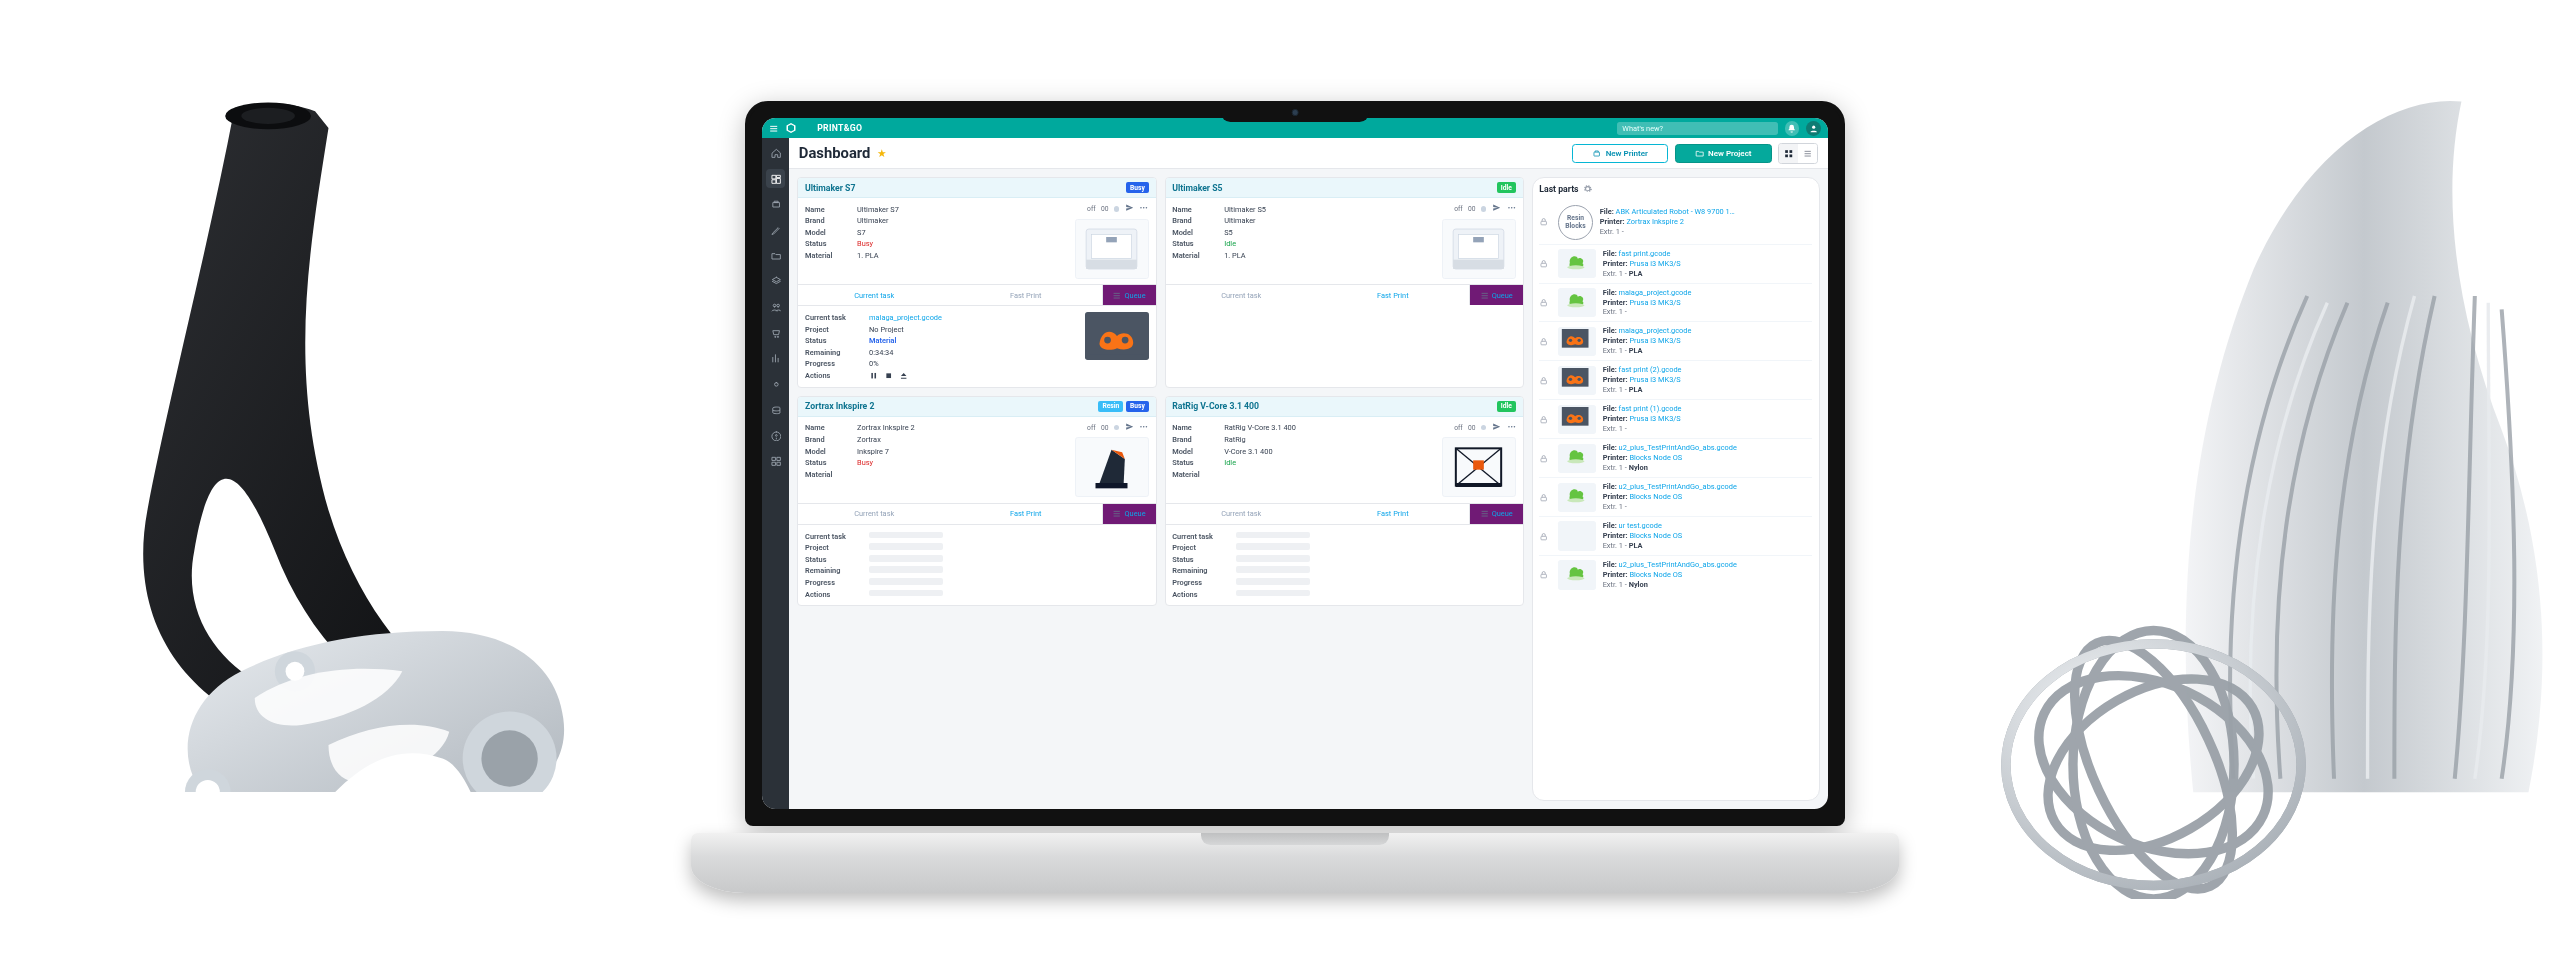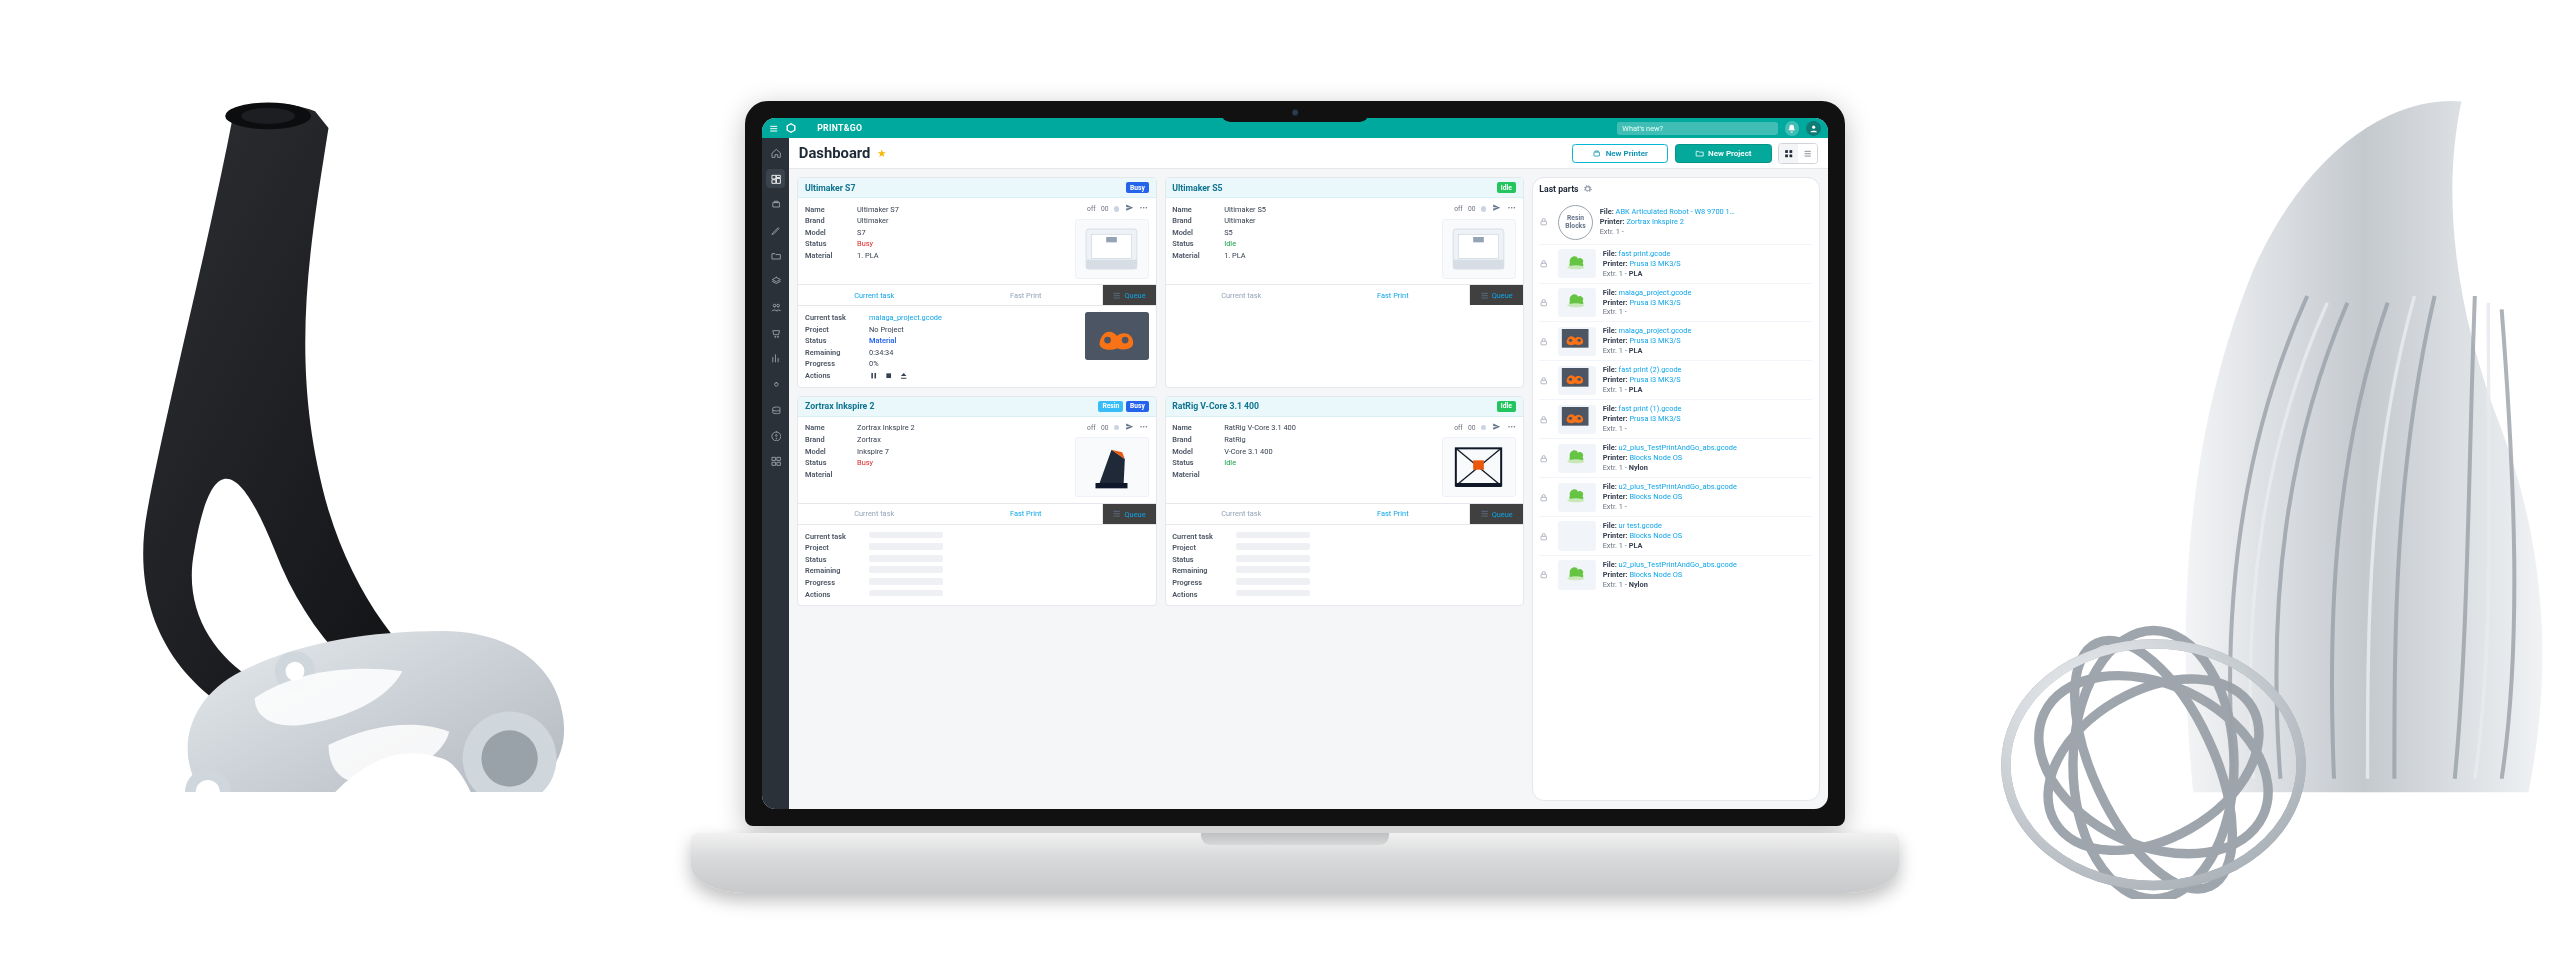--- a/index.html
+++ b/index.html
@@ -108,21 +108,21 @@
 
   .thumb-col { width: 94px; display: flex; flex-direction: column; align-items: flex-end; gap: 4px; }
   .ext-row { display: flex; align-items: center; gap: 5.4px; font-size: 6.7px; color: #6b7280; }
   .ext-dot { width: 5.4px; height: 5.4px; border-radius: 50%; background: #cbd5e1; display:inline-block; }
   .thumb { width: 74px; height: 60px; background: #f8fafc; border: 0.7px solid #eef2f7; border-radius: 2.7px; display: flex; align-items: center; justify-content: center; }
   .thumb svg { width: 59px; height: 48px; }
 
   .card-tabs { display: flex; border-top: 0.7px solid #e5e7eb; }
   .card-tabs .tab { flex: 1; text-align: center; font-size: 7.4px; padding: 5.4px 0; color: #0ea5e9; cursor: pointer; }
   .card-tabs .tab.inactive { color: #94a3b8; }
-  .card-tabs .queue { width: 54px; flex: none; border-left: 0.7px solid #e5e7eb; background: #404040; display:flex; align-items:flex-end; justify-content:center; gap:2.7px; }
+  .card-tabs .queue { width: 54px; flex: none; border-left: 0.7px solid #e5e7eb; background: #701a75; display:flex; align-items:flex-start; justify-content:center; gap:2.7px; }
 
   .task-block { border-top: 0.7px solid #e5e7eb; padding: 5.4px 6.7px; display:flex; gap:6.7px; }
   .task-kv { flex:1; }
   .task-kv .kv-row .k { width: 64px; }
   .task-thumb { width: 64px; height: 48px; background: #4b5563; border-radius: 2.7px; display:flex; align-items:center; justify-content:center; }
   .task-thumb svg { width: 54px; height: 38px; }
   .skeleton .kv-row .v { height: 6.7px; width: 74px; background: #eef0f3; border-radius: 2px; }
   .actions-ico { display:flex; gap:5.4px; color:#4b5563; }
   .actions-ico span { width:9.4px; height:9.4px; display:inline-flex; }
 

